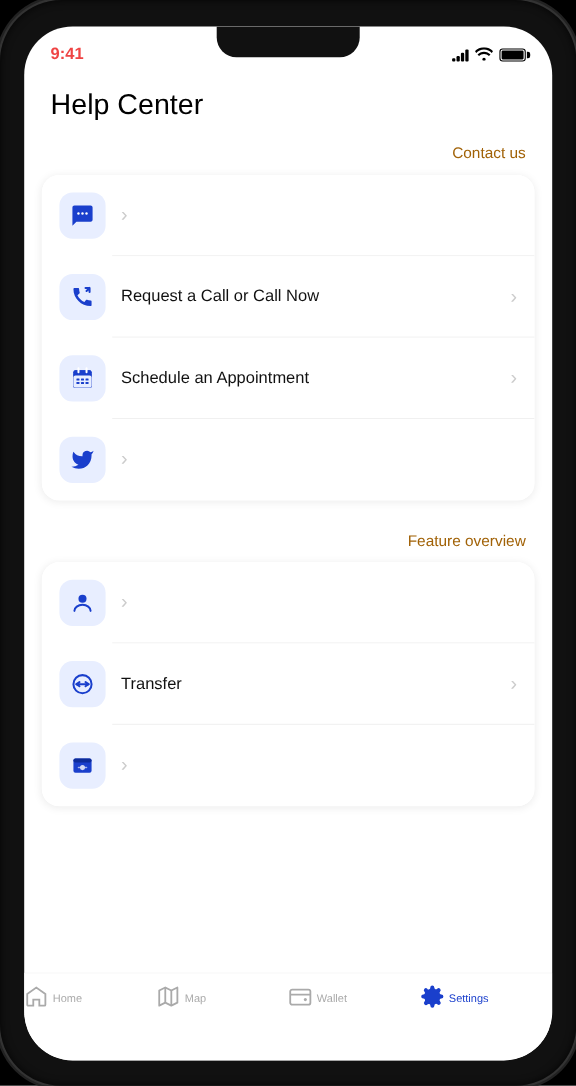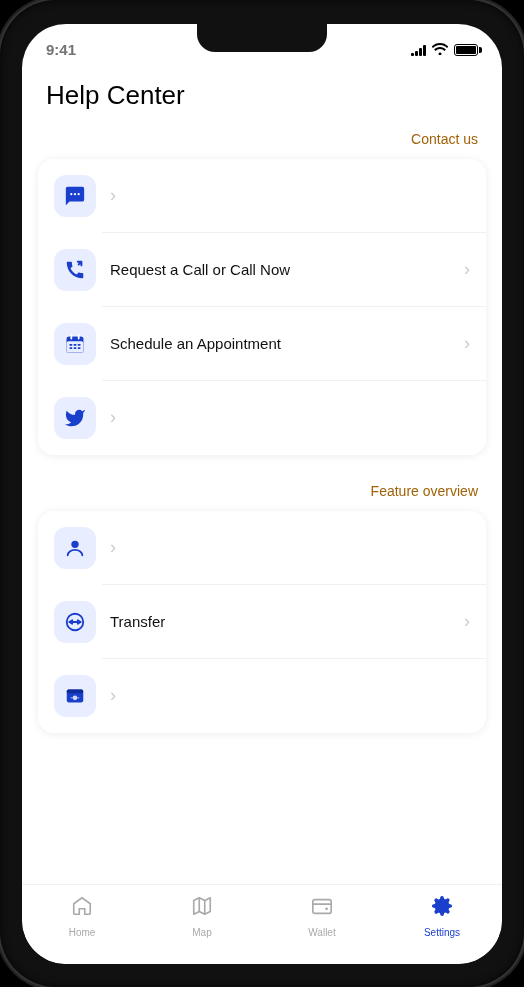--- a/index.html
+++ b/index.html
@@ -58,21 +58,21 @@
       padding: 0 24px;
       padding-top: 8px;
       flex-shrink: 0;
       position: relative;
       z-index: 5;
     }
 
     .status-time {
       font-size: 15px;
       font-weight: 600;
-      color: #737373;
+      color: #ef4444;
     }
 
     .status-icons {
       display: flex;
       align-items: center;
       gap: 6px;
     }
 
     .signal-bars {
       display: flex;
@@ -213,21 +213,21 @@
       border-top: 1px solid #f0f0f0;
       display: flex;
       align-items: flex-start;
       justify-content: space-around;
       padding: 10px 0 0 0;
       border-radius: 0 0 44px 44px;
     }
 
     .nav-item {
       display: flex;
-      flex-direction: column;
+      flex-direction: row;
       align-items: center;
       gap: 4px;
       cursor: pointer;
       flex: 1;
     }
 
     .nav-icon {
       font-size: 22px;
       color: #aaa;
     }

